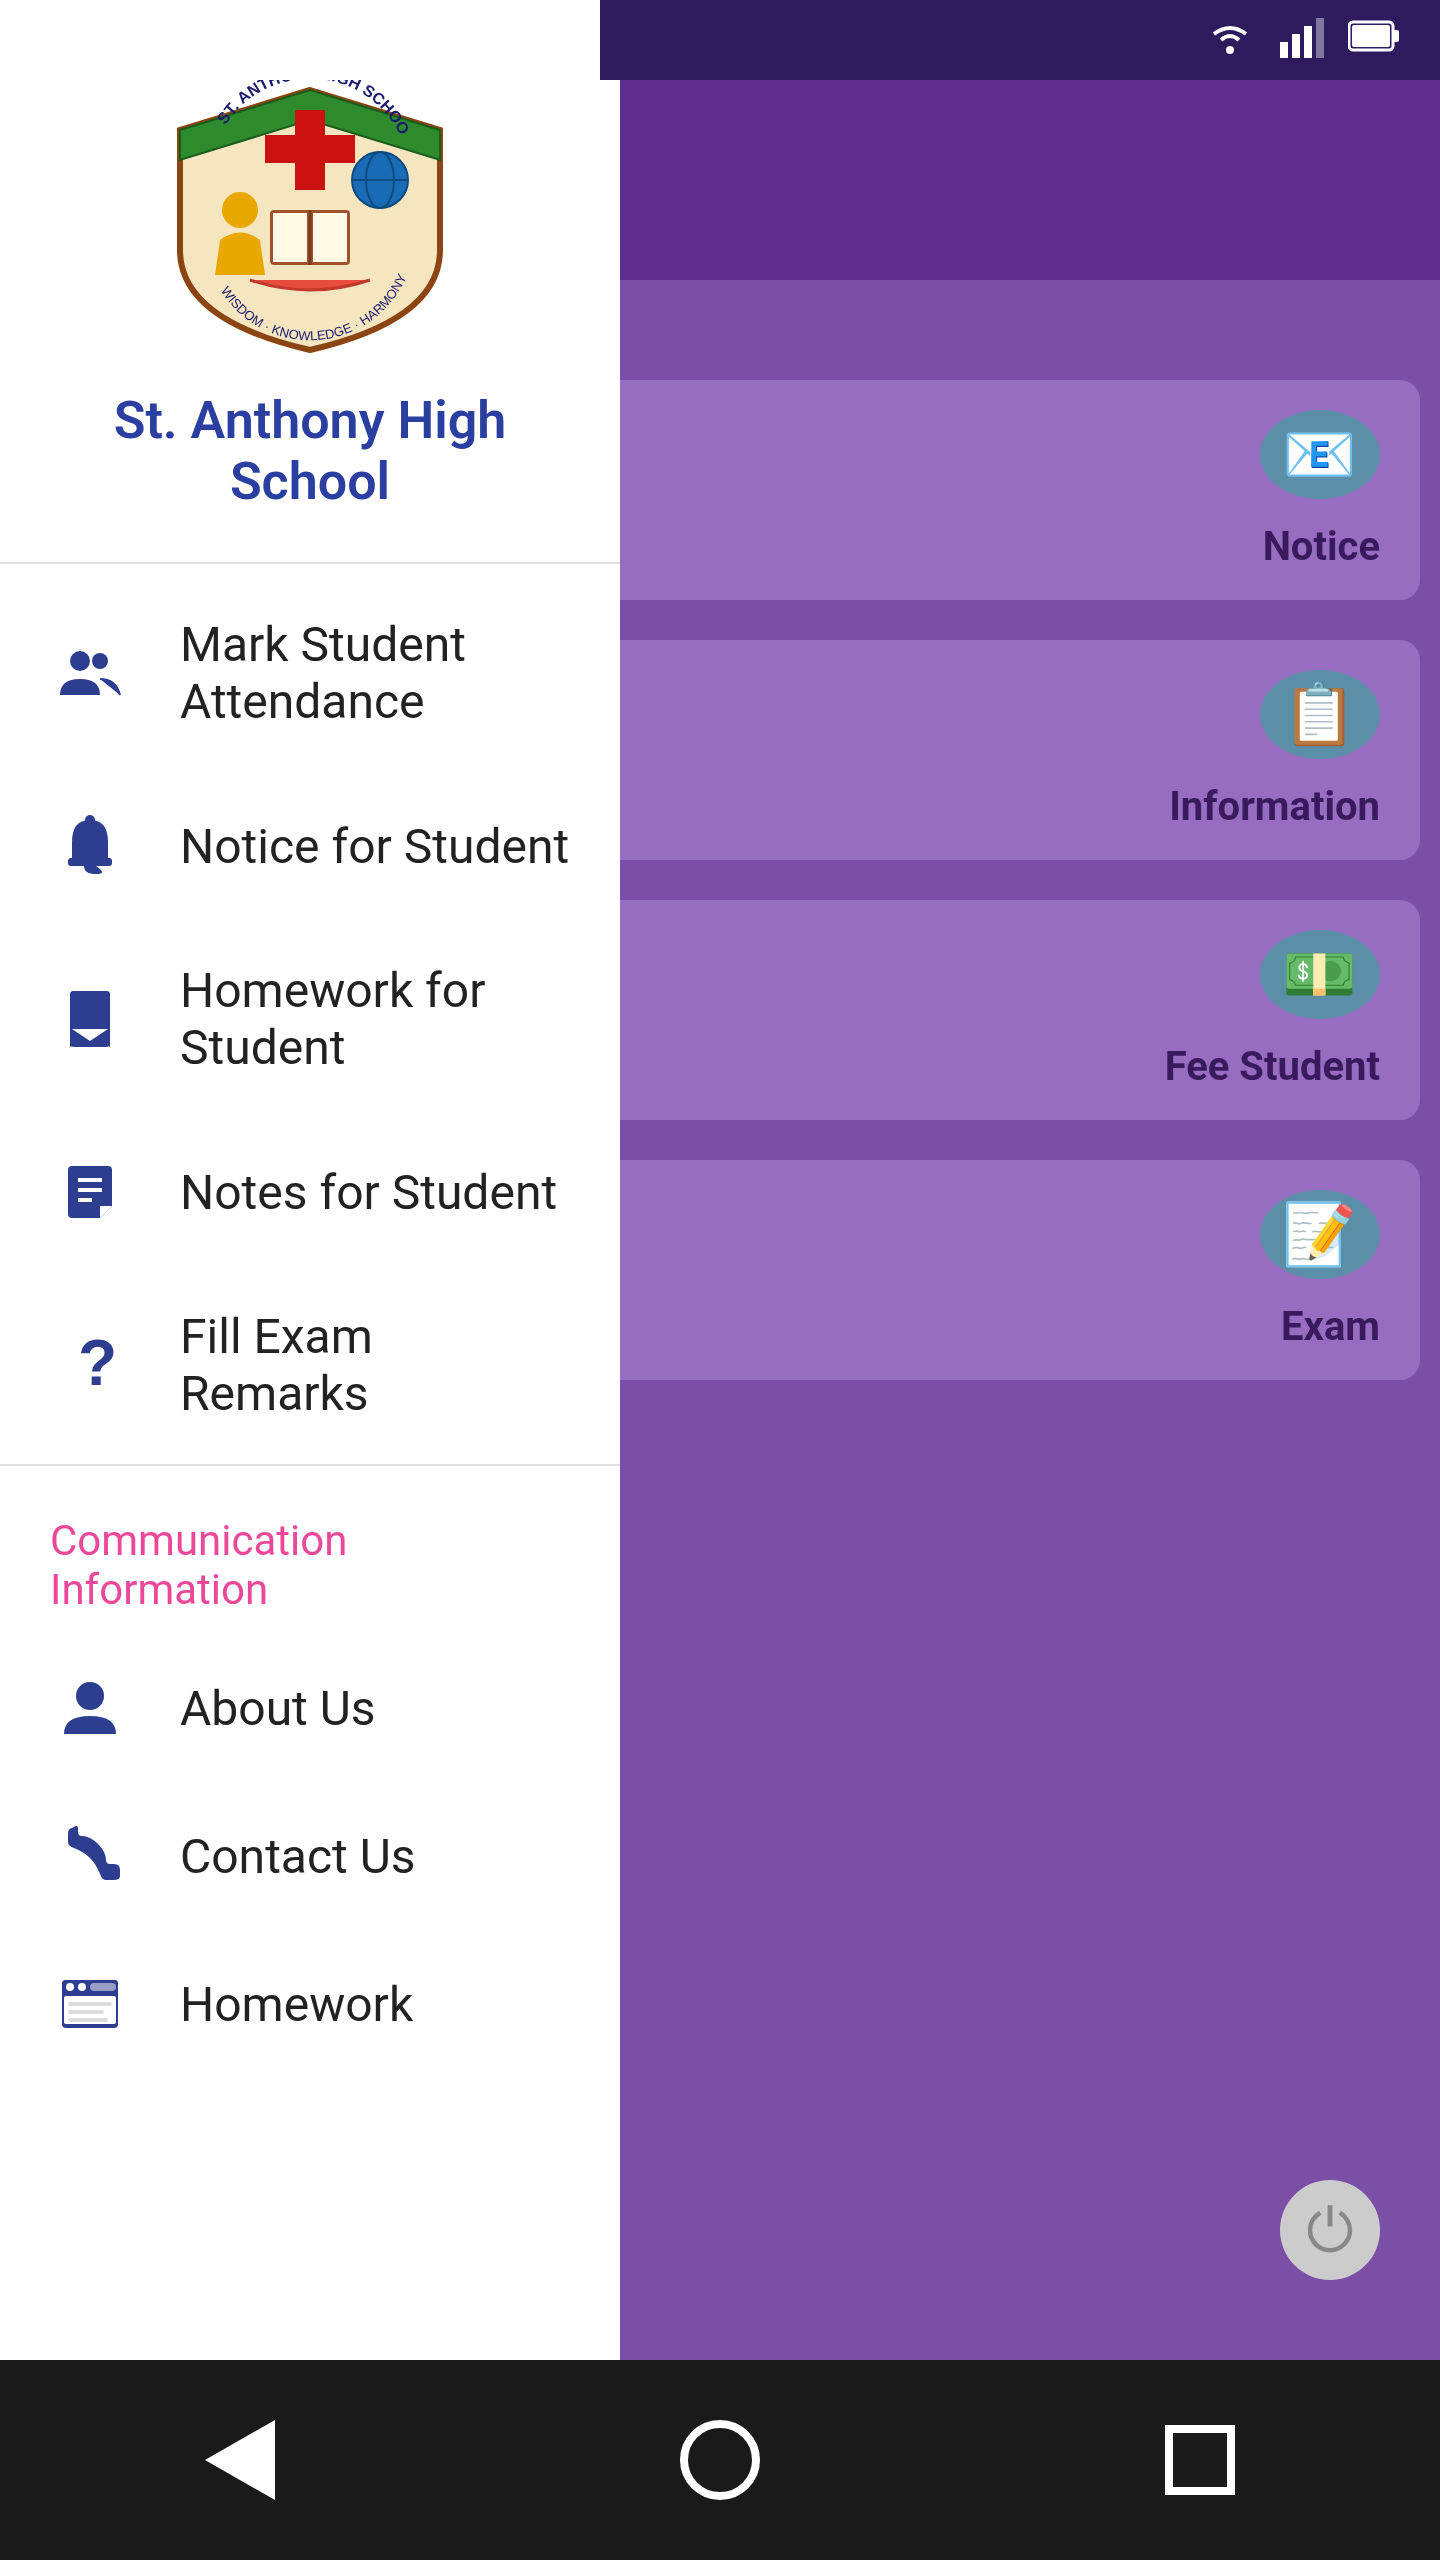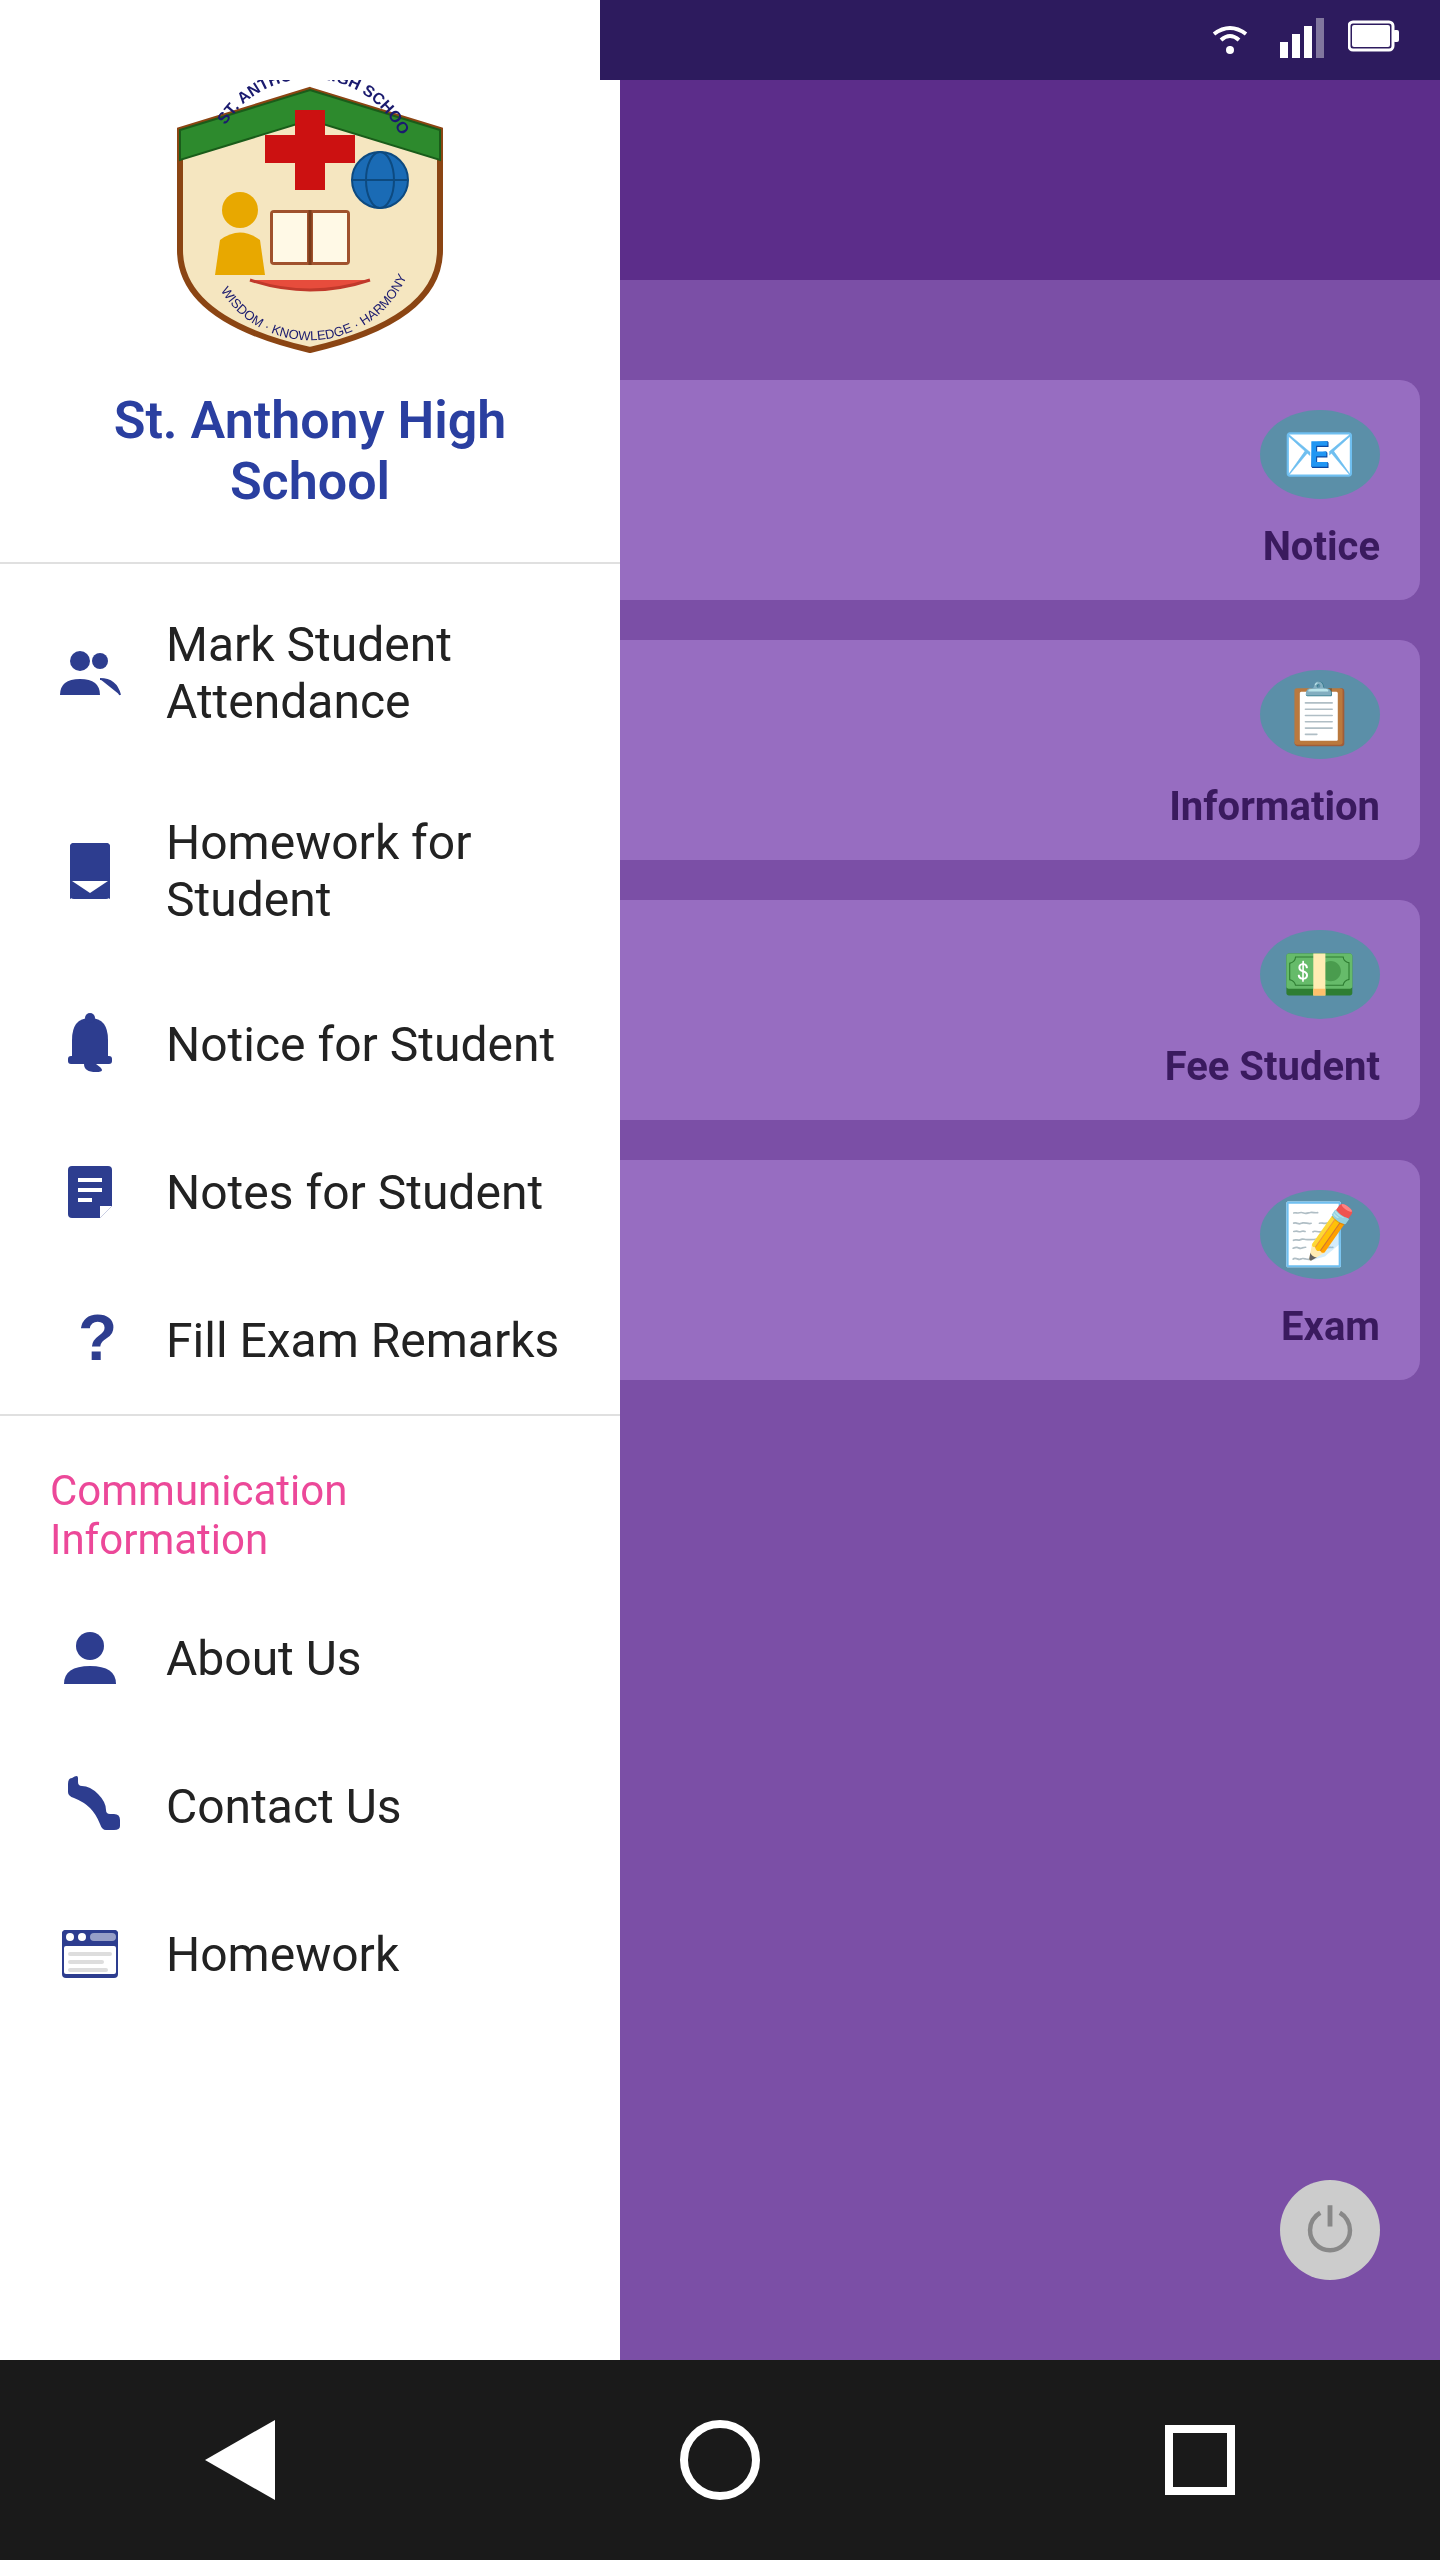--- a/index.html
+++ b/index.html
@@ -190,21 +190,21 @@
       background: #e0e0e0;
       margin: 0 0 10px 0;
     }
 
     
     .menu-item {
       display: flex;
       align-items: center;
       padding: 42px 50px;
       cursor: pointer;
-      gap: 36px;
+      gap: 50px;
     }
 
     .menu-icon {
       color: #2d3d8f;
       font-size: 60px;
       width: 80px;
       display: flex;
       align-items: center;
       justify-content: center;
       flex-shrink: 0;
@@ -328,39 +328,39 @@
         <path d="M2 54 Q2 38 22 38 Q42 38 42 54"></path>
         <path d="M42 38 Q58 38 62 54" stroke="#2d3d8f" stroke-width="2"></path>
       </svg>
     </span>
     <span class="menu-label">Mark Student Attendance</span>
   </div>
 
   <div class="menu-item">
     <span class="menu-icon">
       <svg width="64" height="64" viewBox="0 0 64 64" fill="#2d3d8f">
+        <path d="M32 6 Q50 6 50 28 L50 46 L14 46 L14 28 Q14 6 32 6 Z"></path>
+        <rect x="10" y="44" width="44" height="8" rx="3"></rect>
+        <path d="M26 52 Q26 60 38 60 Q50 60 38 52" fill="#2d3d8f"></path>
+        <circle cx="32" cy="6" r="5"></circle>
+      </svg>
+    </span>
+    <span class="menu-label">Notice for Student</span>
+  </div>
+
+  <div class="menu-item">
+    <span class="menu-icon">
+      <svg width="64" height="64" viewBox="0 0 64 64" fill="#2d3d8f">
         <rect x="12" y="4" width="40" height="56" rx="4"></rect>
         <polygon points="12,40 32,52 52,40 52,60 32,48 12,60" fill="#2d3d8f"></polygon>
         <rect x="12" y="4" width="40" height="38" rx="4" fill="#2d3d8f"></rect>
         <polygon points="14,42 32,54 50,42" fill="white"></polygon>
       </svg>
     </span>
     <span class="menu-label">Homework for Student</span>
-  </div>
-
-  <div class="menu-item">
-    <span class="menu-icon">
-      <svg width="64" height="64" viewBox="0 0 64 64" fill="#2d3d8f">
-        <path d="M32 6 Q50 6 50 28 L50 46 L14 46 L14 28 Q14 6 32 6 Z"></path>
-        <rect x="10" y="44" width="44" height="8" rx="3"></rect>
-        <path d="M26 52 Q26 60 38 60 Q50 60 38 52" fill="#2d3d8f"></path>
-        <circle cx="32" cy="6" r="5"></circle>
-      </svg>
-    </span>
-    <span class="menu-label">Notice for Student</span>
   </div>
 
   <div class="menu-item">
     <span class="menu-icon">
       <svg width="64" height="64" viewBox="0 0 64 64" fill="#2d3d8f">
         <path d="M14 6 Q10 6 10 10 L10 54 Q10 58 14 58 L42 58 L54 46 L54 10 Q54 6 50 6 Z"></path>
         <path d="M42 58 L42 46 L54 46" fill="white"></path>
         <line x1="20" y1="20" x2="44" y2="20" stroke="white" stroke-width="4"></line>
         <line x1="20" y1="30" x2="44" y2="30" stroke="white" stroke-width="4"></line>
         <line x1="20" y1="40" x2="34" y2="40" stroke="white" stroke-width="4"></line>

